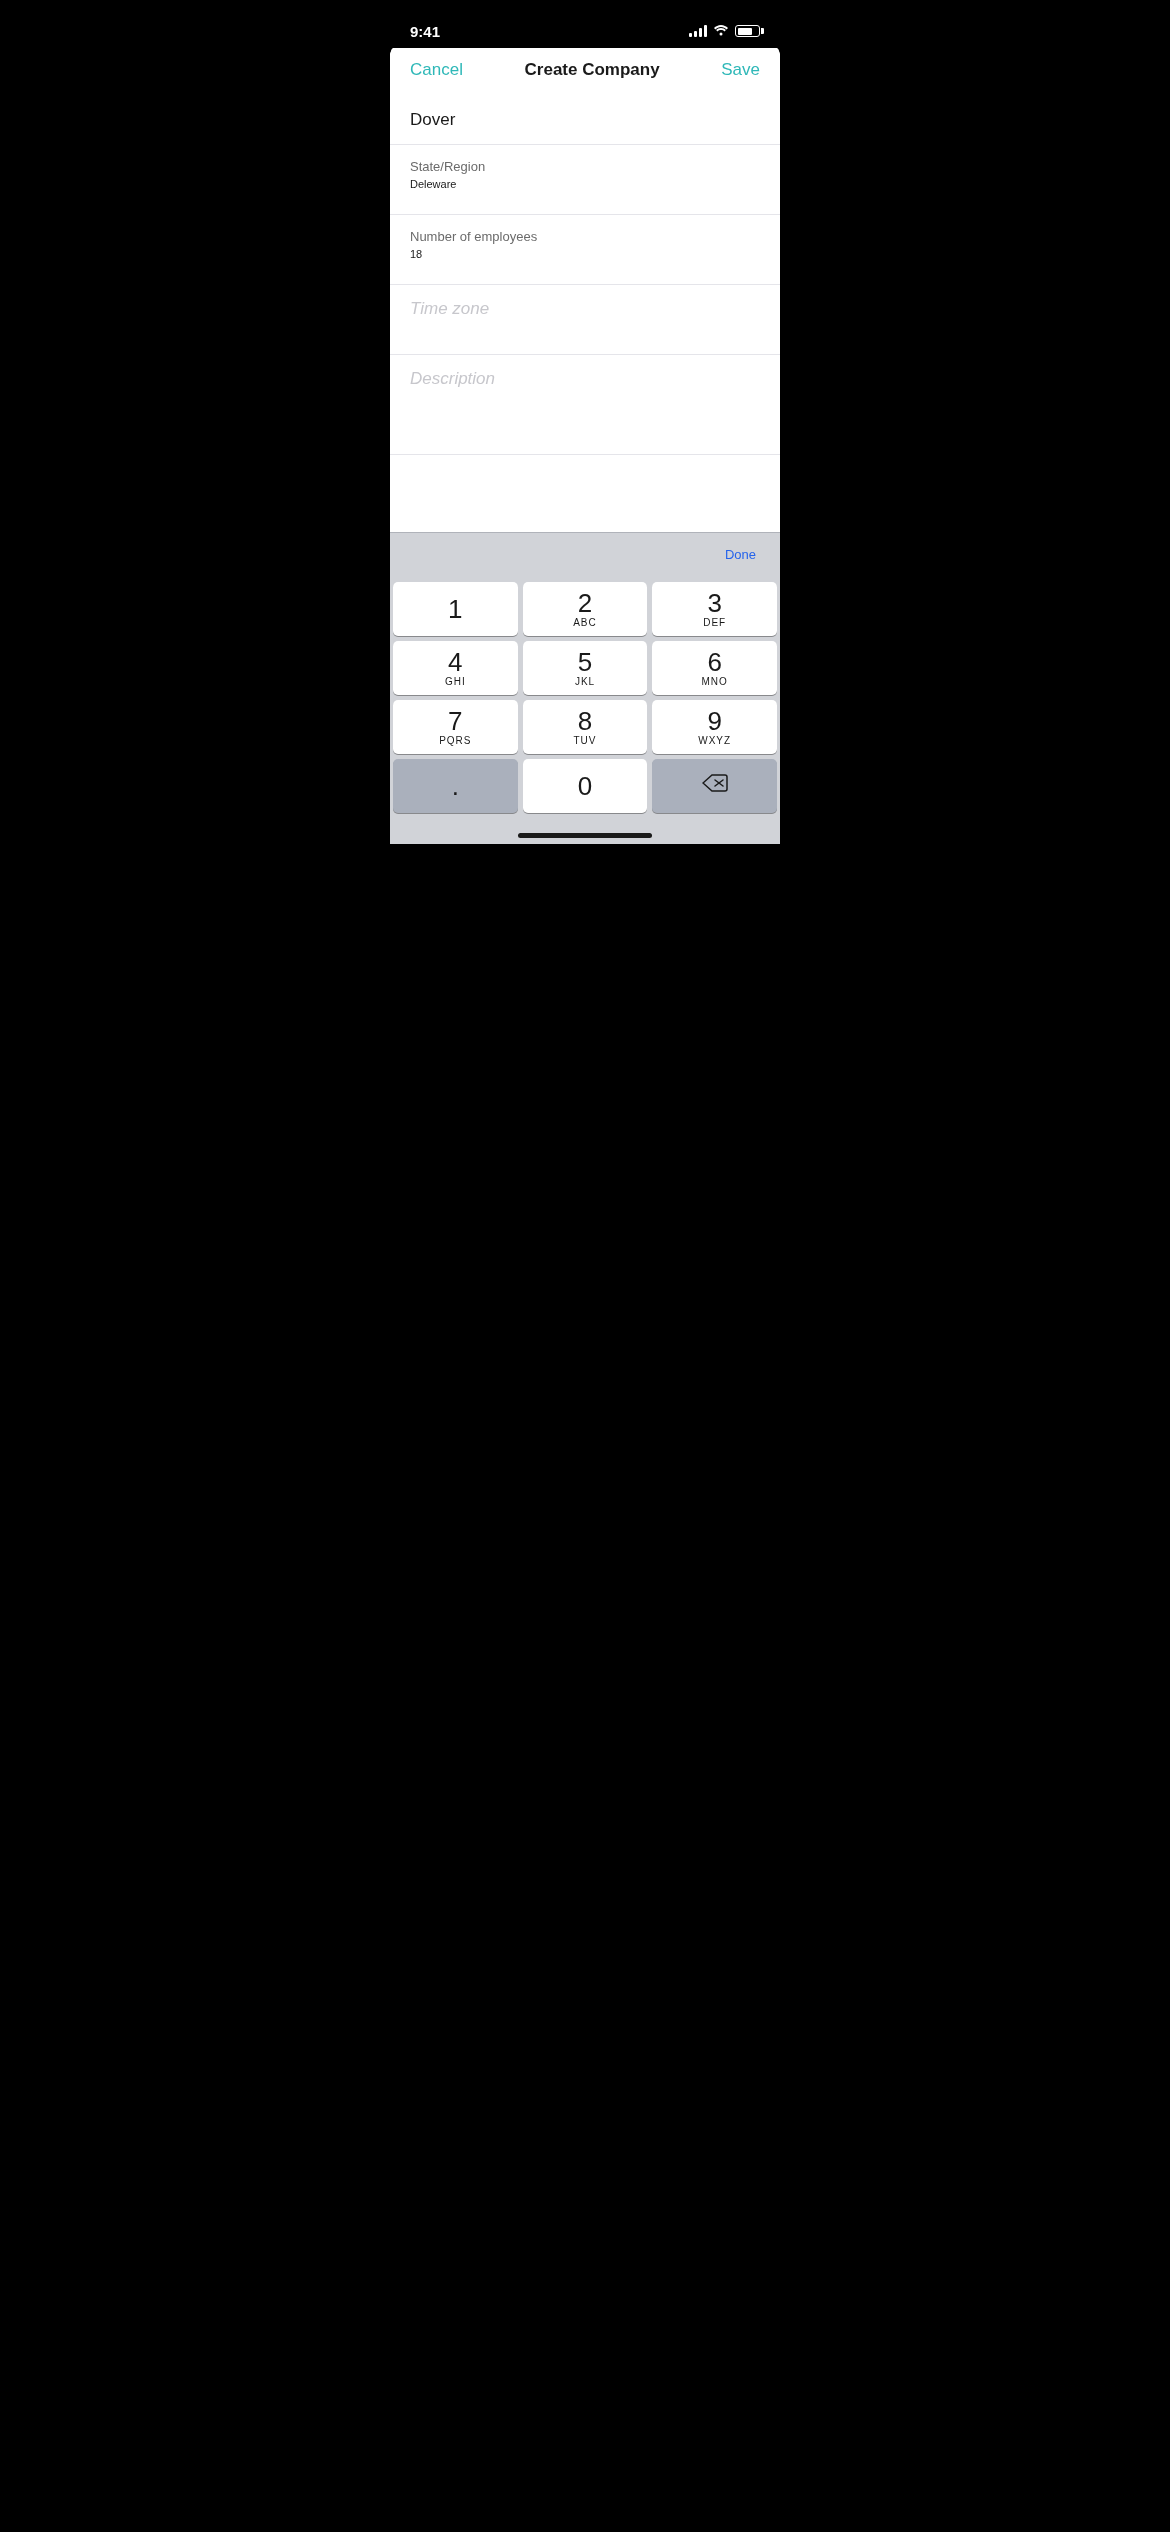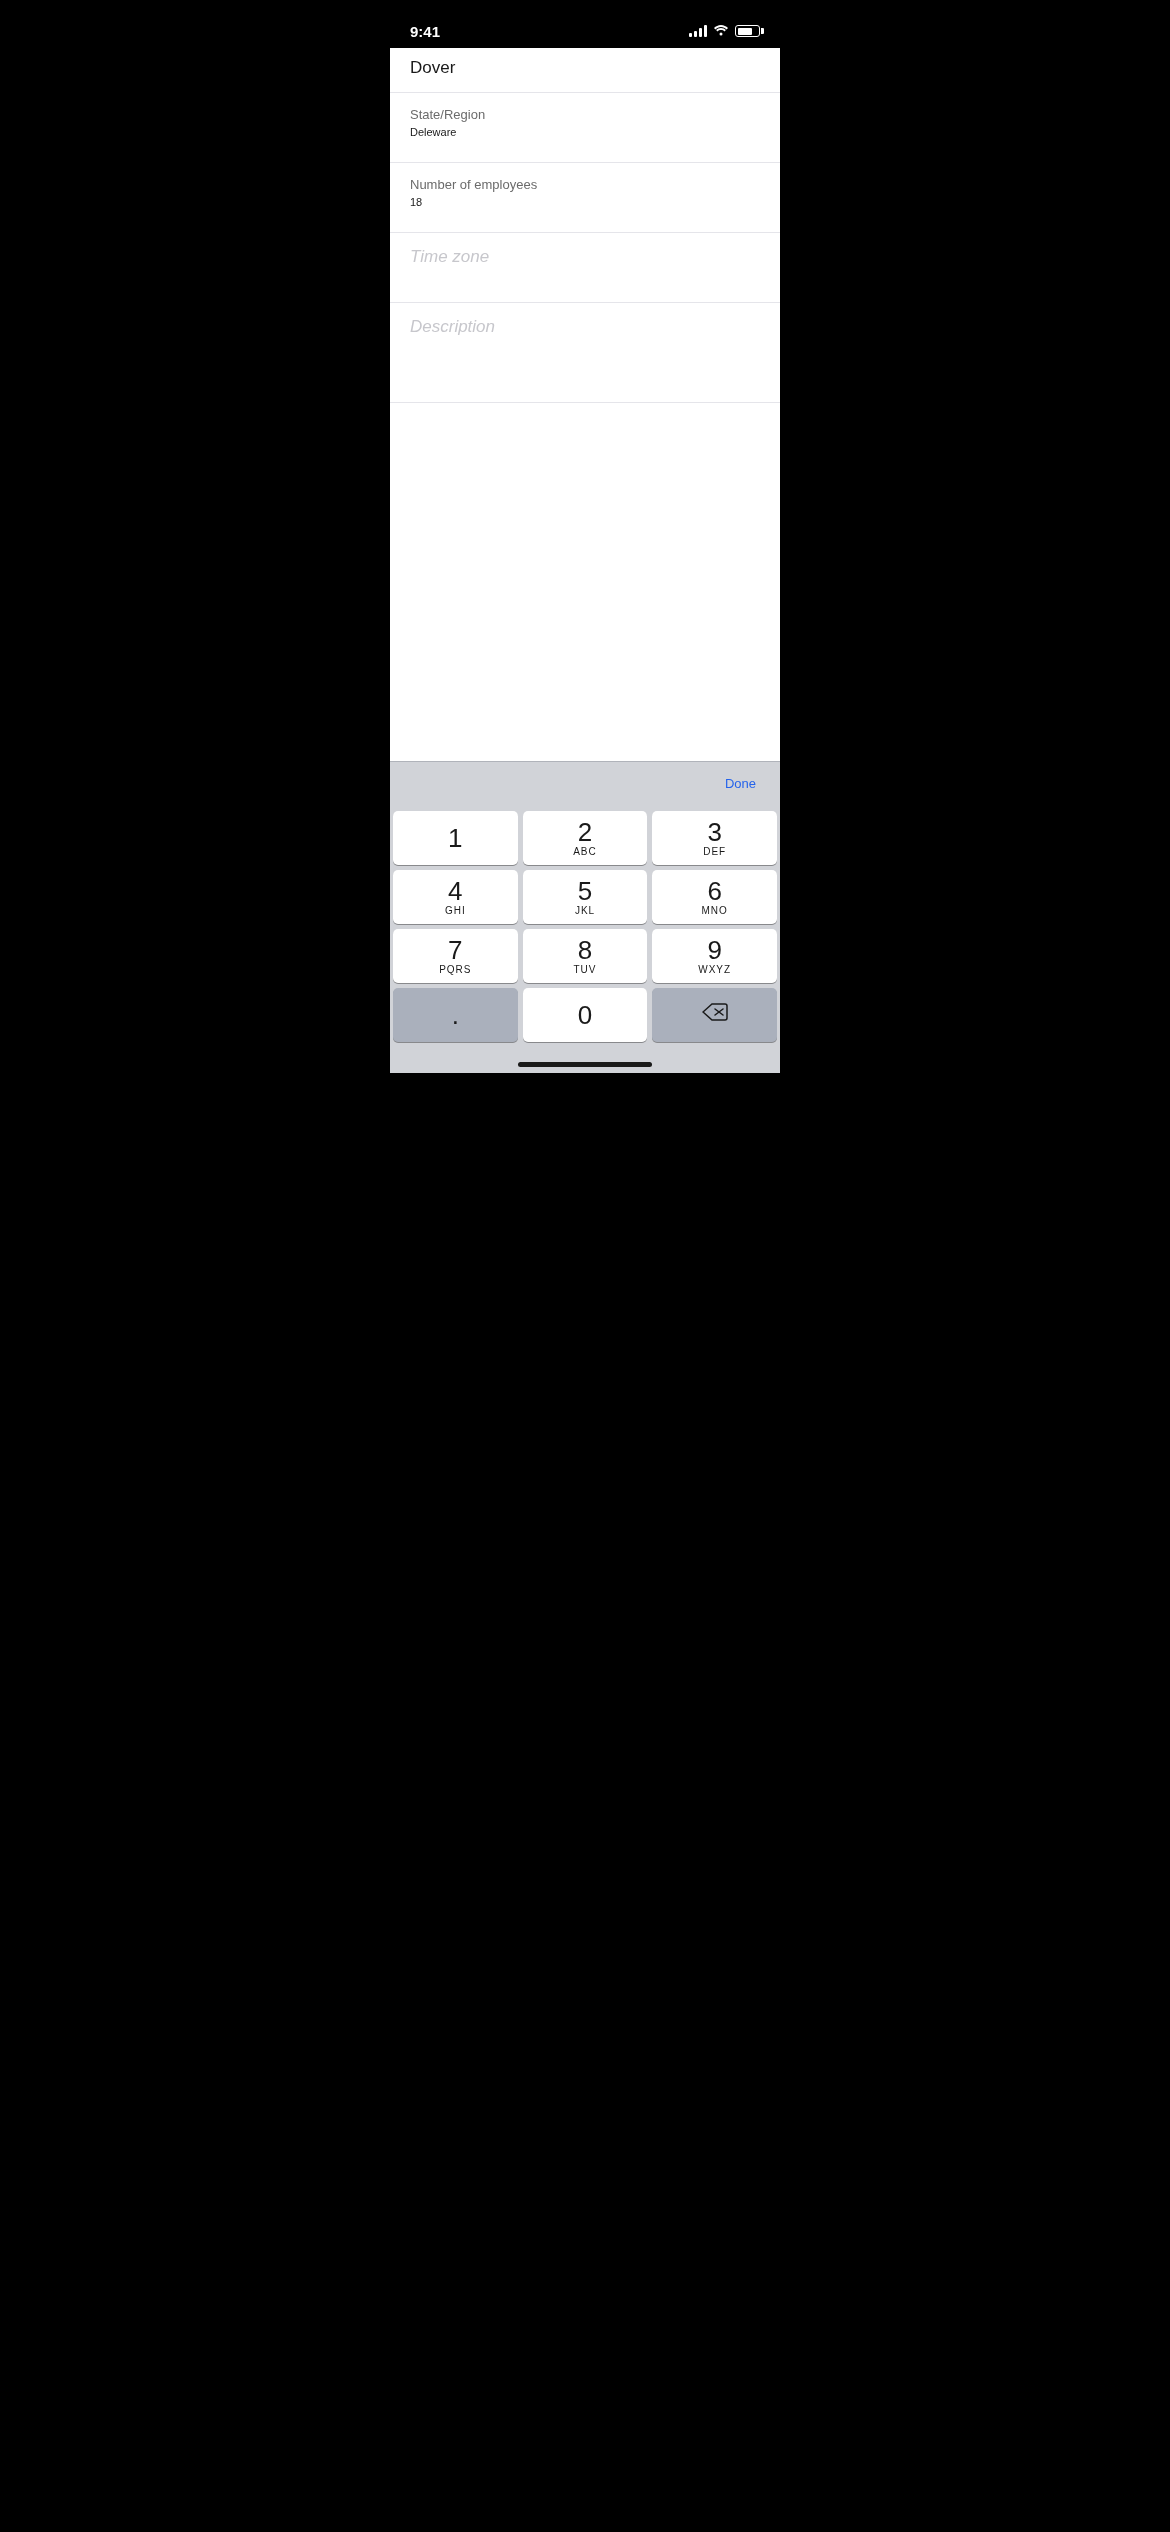--- a/index.html
+++ b/index.html
@@ -9,21 +9,21 @@
       font-family: -apple-system, BlinkMacSystemFont, 'SF Pro Text', 'Helvetica Neue', sans-serif;
       background: #000;
       display: flex;
       justify-content: center;
       align-items: flex-start;
       min-height: 100vh;
     }
 
     .phone-frame {
       width: 390px;
-      height: 1073px;
+      height: 844px;
       background: #000;
       position: relative;
       overflow: hidden;
     }
 
     
     .status-bar {
       width: 100%;
       height: 48px;
       background: #000;
@@ -314,20 +314,25 @@
         </svg>
       </span>
       <div class="battery-icon">
         <div class="battery-fill"></div>
       </div>
     </div>
   </div>
 
   <div class="modal-sheet">
 
+    <div class="nav-bar">
+      <button class="nav-cancel">Cancel</button>
+      <span class="nav-title">Create Company</span>
+      <button class="nav-save">Save</button>
+    </div>
 
     <div class="form-content">
 
       <div class="partial-field">
         <span class="partial-value">Dover</span>
       </div>
 
       <div class="form-field">
         <div class="field-label">State/Region</div>
         <div class="field-value">Deleware</div>

